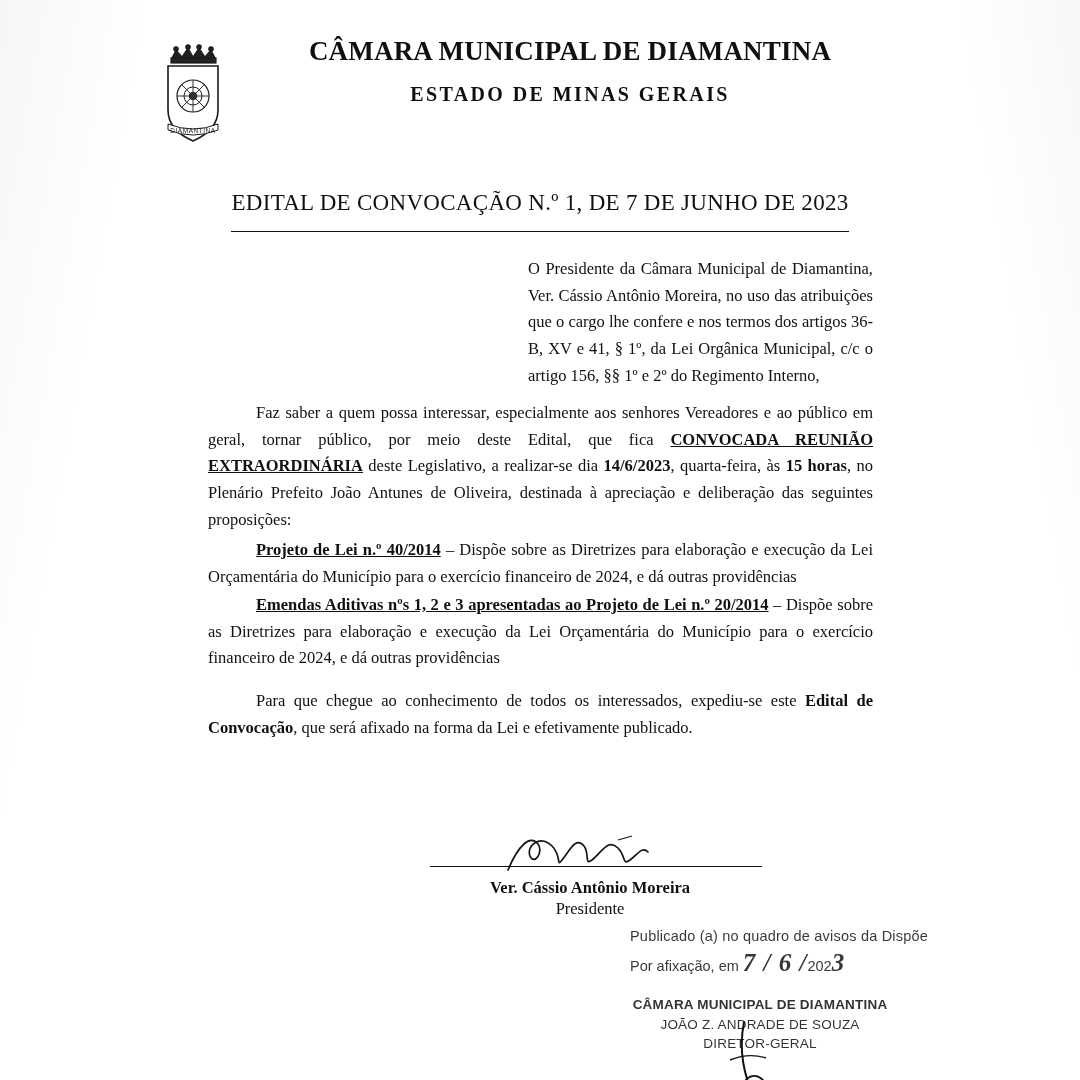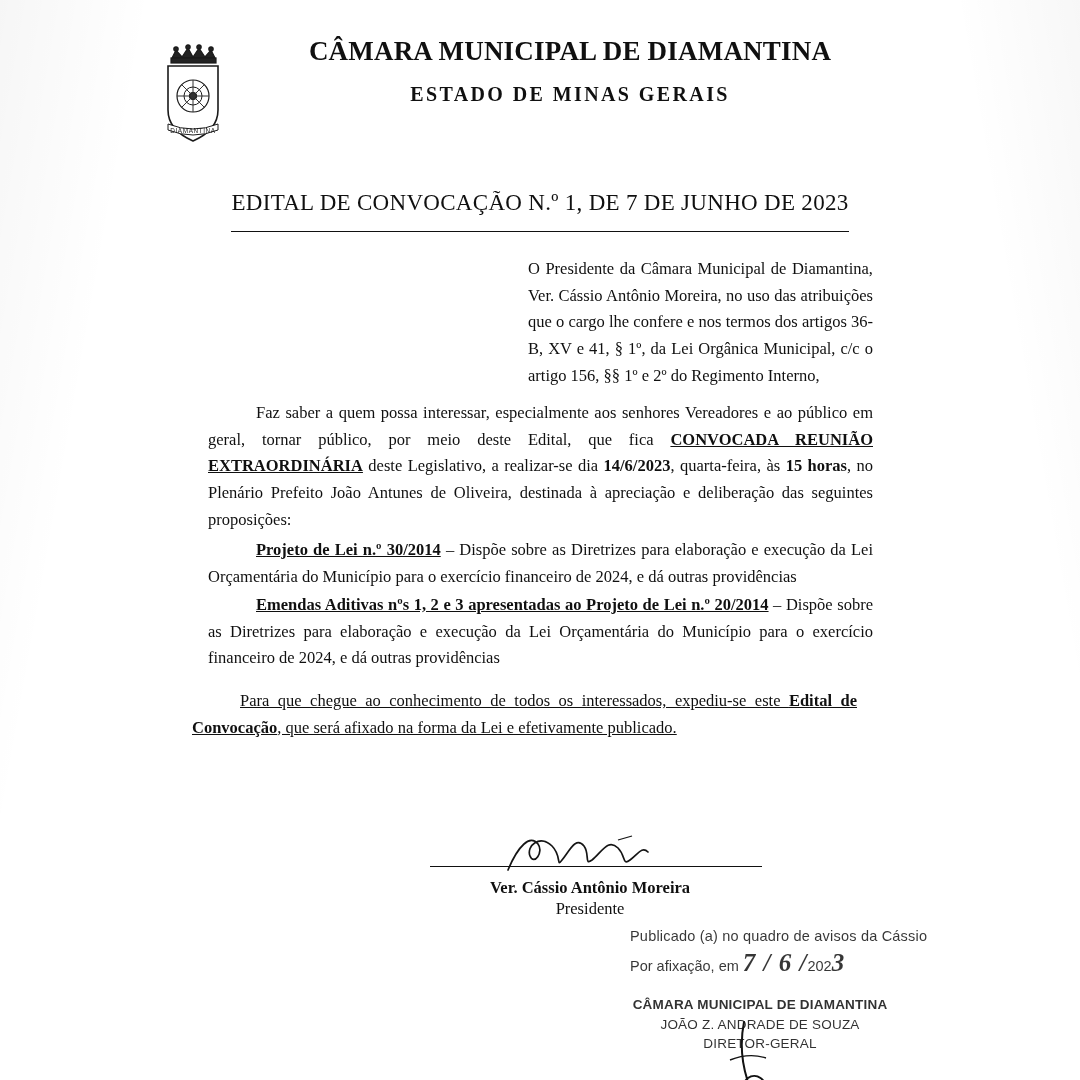--- a/index.html
+++ b/index.html
@@ -109,25 +109,24 @@
     width: 665px;
     text-indent: 48px;
   }
   .para-item2 {
     left: 208px;
     top: 592px;
     width: 665px;
     text-indent: 48px;
   }
   .para-closing {
-    left: 192px;
+    left: 208px;
     top: 688px;
     width: 665px;
     text-indent: 48px;
-    text-decoration: underline;
   }
   .place-date {
     position: absolute;
     left: 208px;
     top: 760px;
     width: 665px;
     text-align: center;
     font-size: 16.5px;
   }
   b { font-weight: bold; }
@@ -251,21 +250,21 @@
     </div>
 
     <div class="doc-title">
       <span>EDITAL DE CONVOCAÇÃO N.º 1, DE 7 DE JUNHO DE 2023</span>
     </div>
 
     <div class="block para-preamble">O Presidente da Câmara Municipal de Diamantina, Ver. Cássio Antônio Moreira, no uso das atribuições que o cargo lhe confere e nos termos dos artigos 36-B, XV e 41, § 1º, da Lei Orgânica Municipal, c/c o artigo 156, §§ 1º e 2º do Regimento Interno,</div>
 
     <div class="block para-main"><span>Faz saber a quem possa interessar, especialmente aos senhores Vereadores e ao público em geral, tornar público, por meio deste Edital, que fica </span><b class="u">CONVOCADA REUNIÃO EXTRAORDINÁRIA</b><span> deste Legislativo, a realizar-se dia </span><b>14/6/2023</b><span>, quarta-feira, às </span><b>15 horas</b><span>, no Plenário Prefeito João Antunes de Oliveira, destinada à apreciação e deliberação das seguintes proposições:</span></div>
 
-    <div class="block para-item1"><b class="u">Projeto de Lei n.º 30/2014</b><span> – Dispõe sobre as Diretrizes para elaboração e execução da Lei Orçamentária do Município para o exercício financeiro de 2024, e dá outras providências</span></div>
+    <div class="block para-item1"><b class="u">Projeto de Lei n.º 40/2014</b><span> – Dispõe sobre as Diretrizes para elaboração e execução da Lei Orçamentária do Município para o exercício financeiro de 2024, e dá outras providências</span></div>
 
     <div class="block para-item2"><b class="u">Emendas Aditivas nºs 1, 2 e 3 apresentadas ao Projeto de Lei n.º 20/2014</b><span> – Dispõe sobre as Diretrizes para elaboração e execução da Lei Orçamentária do Município para o exercício financeiro de 2024, e dá outras providências</span></div>
 
     <div class="block para-closing"><span>Para que chegue ao conhecimento de todos os interessados, expediu-se este </span><b>Edital de Convocação</b><span>, que será afixado na forma da Lei e efetivamente publicado.</span></div>
 
 
     <div class="sig-wrap">
       <div class="sig-scribble">
         <svg viewBox="0 0 420 52" width="420" height="52" aria-hidden="true">
           <path d="M128 44 C138 20, 150 8, 158 18 C164 26, 154 40, 150 30 C146 20, 160 8, 172 20
@@ -273,21 +272,21 @@
                    C222 26, 228 12, 238 22 C246 30, 242 40, 250 34 C258 28, 262 20, 268 26" stroke="#151515" stroke-width="1.7" fill="none" stroke-linecap="round"></path>
           <path d="M238 14 L252 10" stroke="#151515" stroke-width="1.2" fill="none"></path>
         </svg>
         <div class="sig-line"></div>
       </div>
       <div class="sig-name">Ver. Cássio Antônio Moreira</div>
       <div class="sig-role">Presidente</div>
     </div>
 
     <div class="stamp">
-      <div class="stamp-line1">Publicado (a) no quadro de avisos da Cássio</div>
+      <div class="stamp-line1">Publicado (a) no quadro de avisos da Dispõe</div>
       <div class="stamp-line2"><span>Por afixação, em </span><span class="stamp-hand">7 / 6 /</span><span>202</span><span class="stamp-hand">3</span></div>
       <div class="stamp-block">
         <div class="b1">CÂMARA MUNICIPAL DE DIAMANTINA</div>
         <div>JOÃO Z. ANDRADE DE SOUZA</div>
         <div>DIRETOR-GERAL</div>
       </div>
       <div class="stamp-sig">
         <svg viewBox="0 0 180 80" width="180" height="80" aria-hidden="true">
           <path d="M74 2 C70 22, 72 44, 78 62 C82 74, 90 78, 94 70 C98 60, 86 52, 78 58
                    C70 64, 76 76, 88 74" stroke="#121212" stroke-width="2" fill="none" stroke-linecap="round"></path>

